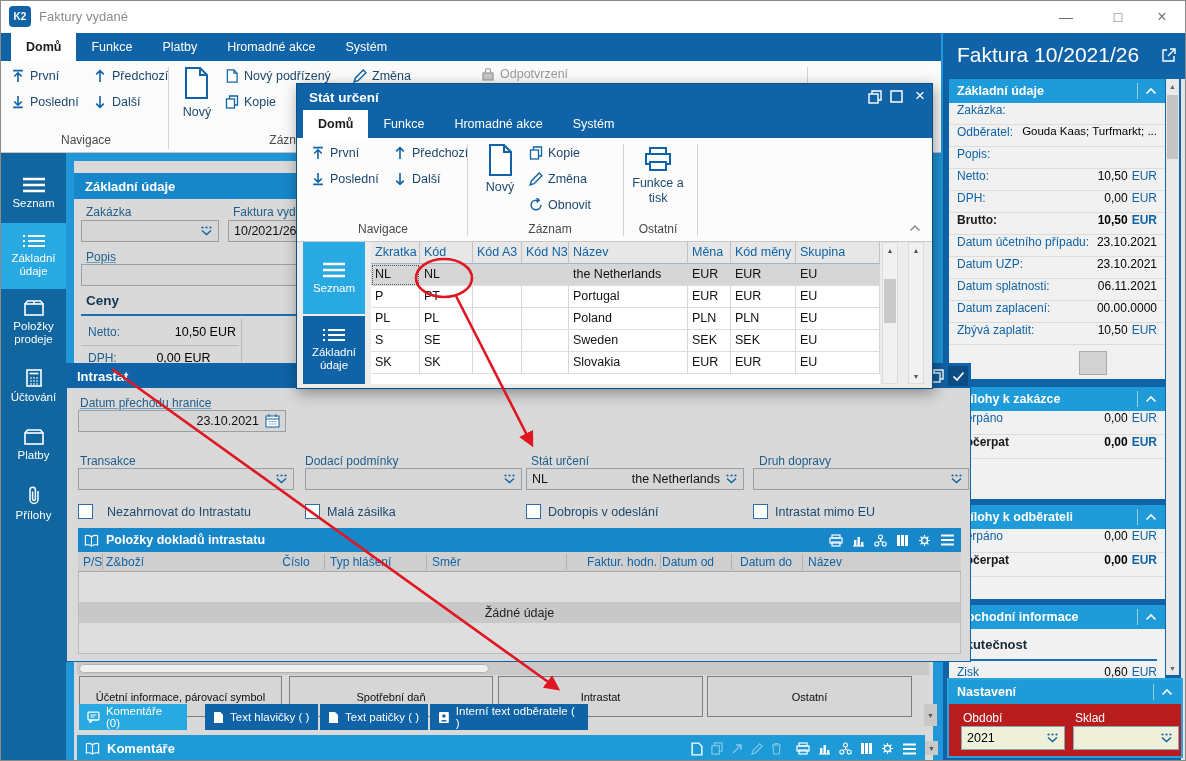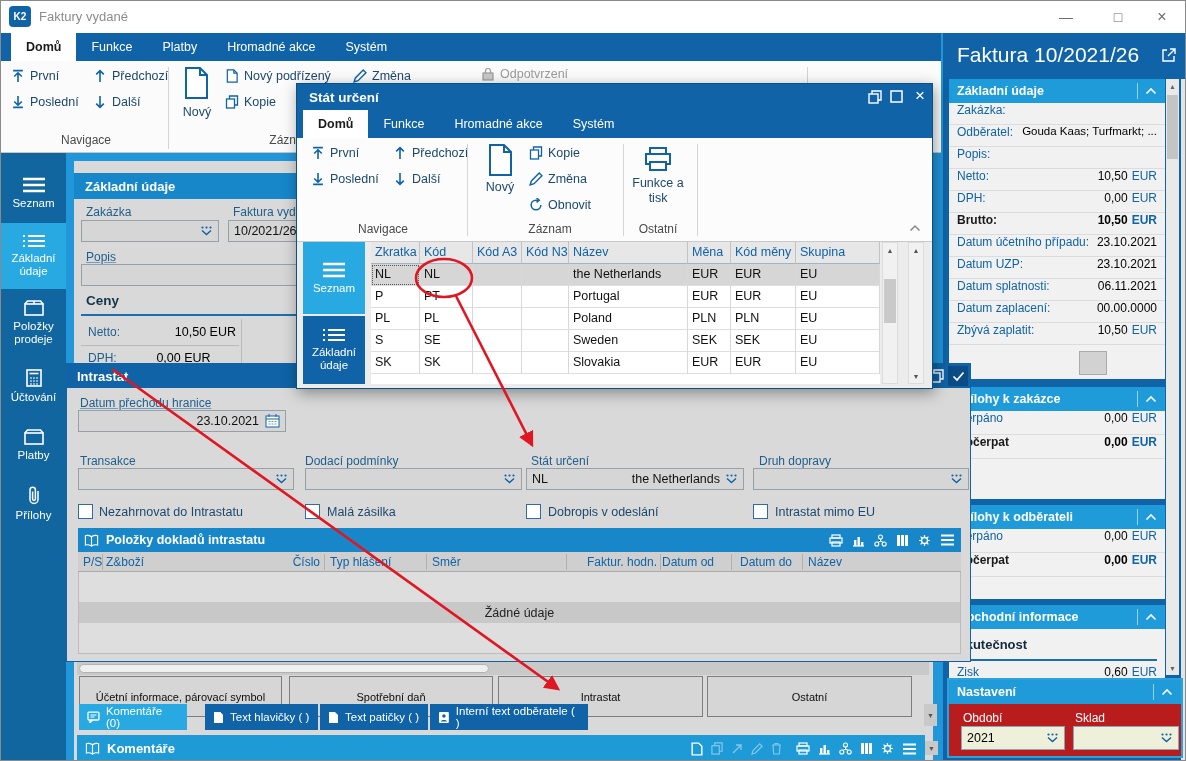--- a/index.html
+++ b/index.html
@@ -574,21 +574,21 @@
     <div class="ab lbl" style="left:692px;top:90px">Druh dopravy</div>
     <div class="ab fld" style="left:686px;top:104px;width:216px;height:22px">
       <svg class="cg" width="13" height="10" viewBox="0 0 13 10">
           <circle cx="2.5" cy="1.5" r="1.1" fill="#0f63a6"></circle>
           <circle cx="6.5" cy="1.5" r="1.1" fill="#0f63a6"></circle>
           <circle cx="10.5" cy="1.5" r="1.1" fill="#0f63a6"></circle>
           <path d="M2 4.5l4.5 4 4.5-4" fill="none" stroke="#0f63a6" stroke-width="1.4"></path>
         </svg>
     </div>
 
-    <div class="ab fx" style="left:11px;top:140px;gap:6px">
+    <div class="ab fx" style="left:11px;top:140px;gap:14px">
         <span class="cb"></span>
         <span class="navy">Nezahrnovat do Intrastatu</span>
       </div>
     <div class="ab fx" style="left:238px;top:140px;gap:7px">
         <span class="cb"></span>
         <span class="navy">Malá zásilka</span>
       </div>
     <div class="ab fx" style="left:459px;top:140px;gap:7px">
         <span class="cb"></span>
         <span class="navy">Dobropis v odeslání</span>
@@ -633,21 +633,21 @@
           </svg>
         <svg width="15" height="12" viewBox="0 0 15 12">
             <path d="M1 1.5h13M1 6h13M1 10.5h13" stroke="#fff" stroke-width="1.8"></path>
           </svg>
       </span>
     </div>
 
     <div class="ab" style="left:11px;top:188px;width:883px;height:20px;background:#cfcfcf;border-bottom:1px solid #a9a9a9">
       <span class="ab icol" style="left:5px;top:3px">P/S</span>
       <span class="ab icol" style="left:28px;top:3px">Z&amp;boží</span>
-      <span class="ab icol" style="left:194px;top:3px;width:48px;text-align:right">Číslo</span>
+      <span class="ab icol" style="left:194px;top:3px;width:48px;text-align:center">Číslo</span>
       <span class="ab icol" style="left:252px;top:3px">Typ hlášení</span>
       <span class="ab icol" style="left:354px;top:3px">Směr</span>
       <span class="ab icol" style="left:494px;top:3px;width:85px;text-align:right">Faktur. hodn.</span>
       <span class="ab icol" style="left:584px;top:3px;width:52px;">Datum od</span>
       <span class="ab icol" style="left:659px;top:3px;width:55px;text-align:right">Datum do</span>
       <span class="ab icol" style="left:730px;top:3px">Název</span>
       <span class="ab" style="left:24px;top:2px;width:1px;height:16px;background:#b0b0b0"></span>
       <span class="ab" style="left:246px;top:2px;width:1px;height:16px;background:#b0b0b0"></span>
       <span class="ab" style="left:348px;top:2px;width:1px;height:16px;background:#b0b0b0"></span>
       <span class="ab" style="left:488px;top:2px;width:1px;height:16px;background:#b0b0b0"></span>

